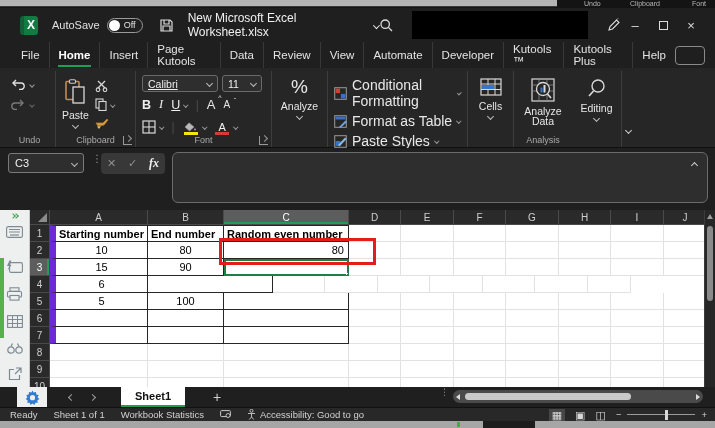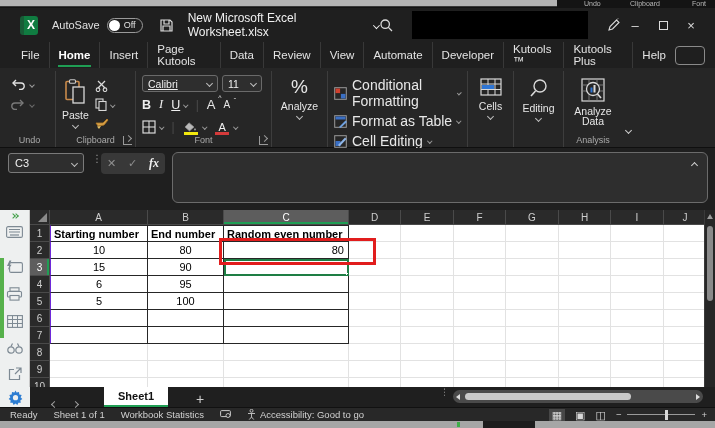--- a/index.html
+++ b/index.html
@@ -90,30 +90,30 @@
   .colhead { height:15px; background:#2a2a2a; color:#cfcfcf; font-size:10px; display:flex; align-items:center; justify-content:center; border-right:1px solid #4a4a4a; border-bottom:1px solid #4a4a4a;}
   .colhead.hlc { background:#5d5d5d; color:#fff; box-shadow:inset 0 -2px 0 #1f9e54;}
   .grow { display:flex; height:17px;}
   .rowhead { width:20px; background:#2a2a2a; color:#cfcfcf; font-size:10px; display:flex; align-items:center; justify-content:center; border-right:1px solid #4a4a4a; border-bottom:1px solid #4a4a4a;}
   .rowhead.hlr { background:#5d5d5d; color:#fff; box-shadow:inset -2px 0 0 #1f9e54;}
   .cell { height:17px; border-right:1px solid #e2e2e2; border-bottom:1px solid #e2e2e2; font-size:11px; color:#000; display:flex; align-items:center; justify-content:center; background:#fff; overflow:hidden;}
   .cell.hdr { font-weight:bold; justify-content:flex-start; padding-left:3px;}
   .cell.right { justify-content:flex-end; padding-right:4px;}
   .cell.tb { border-right:1px solid #262626; border-bottom:1px solid #262626;}
   .cell.tb-top { border-top:1px solid #262626;}
-  .cell.tb-left { border-left:1px solid #6d28d9;}
+  .cell.tb-left { border-left:6px solid #6d28d9;}
   .cell.sel { outline:2px solid #1e7e44; outline-offset:-2px; position:relative;}
   .cell.sel .handle { position:absolute; right:-2px; bottom:-2px; width:4px; height:4px; background:#1e7e44; border:1px solid #fff;}
   .redbox { position:absolute; left:189px; top:28px; width:157px; height:27px; border:3px solid #e11d1d; z-index:5; pointer-events:none;}
   .vscroll { position:absolute; right:0; top:0; width:11px; bottom:0; background:#262626; border-left:1px solid #3a3a3a;}
   .vscroll .arr { width:0;height:0;border-left:3.5px solid transparent;border-right:3.5px solid transparent;border-bottom:5px solid #9a9a9a; margin:4px auto 0;}
   .vthumb { position:absolute; left:2px; right:2px; top:16px; height:75px; background:#8a8a8a; border-radius:4px;}
 
   
-  .tabsrow { position:relative; height:20px; background:#1f1f1f; display:flex; align-items:flex-end; color:#cfcfcf;}
+  .tabsrow { position:relative; height:20px; background:#1f1f1f; display:flex; align-items:center; color:#cfcfcf;padding-left:17px;}
   .gearbox { width:30px; height:20px; background:#eef0f0; display:flex; align-items:center; justify-content:center;}
   .shnav { display:flex; gap:16px; margin-left:22px; color:#9f9f9f;}
   .sheettab { margin-left:26px; height:20px; background:#fff; color:#111; font-size:11px; font-weight:bold; display:flex; align-items:center; padding:0 14px; border-bottom:2.5px solid #1f9e54;}
   .addsheet { margin-left:28px; color:#cfcfcf; font-size:14px;}
   .hdots { position:absolute; left:440px; top:3px; color:#9a9a9a; font-size:9px; line-height:4.5px; width:4px;}
   .hscroll { position:absolute; left:453px; right:12px; top:3px; height:13px; background:#4a4a4a; border-radius:7px; display:flex; align-items:center; padding:0 3px;}
   .htrack { flex:1; position:relative; height:7px;}
   .hthumb { position:absolute; left:2px; width:72%; top:0; height:7px; background:#c9c9c9; border-radius:4px;}
   .harr { width:0;height:0;border-top:3.5px solid transparent;border-bottom:3.5px solid transparent;}
   .harr.l { border-right:4.5px solid #dcdcdc; margin-right:3px;}
@@ -375,68 +375,68 @@
             </svg>
           <span>Format as Table</span>
           <span class="chev" style="width:3.5px;height:3.5px;color:#9a9a9a;"></span>
         </div>
         <div class="styleit">
           <svg class="sticon" viewBox="0 0 13 13">
               <rect x="0.7" y="0.7" width="11.6" height="11.6" fill="none" stroke="#9a9a9a" stroke-width="1"></rect>
               <rect x="1.5" y="6" width="5" height="5" fill="#3a6fc4"></rect>
               <path d="M4 10 L11 2.5 L12.5 4 L5.5 11.5 Z" fill="#8fb6e8"></path>
             </svg>
-          <span>Cell Editing</span>
+          <span>Paste Styles</span>
           <span class="chev" style="width:3.5px;height:3.5px;color:#9a9a9a;"></span>
         </div>
       </div>
     </div>
 
     <div class="rgroup" style="width:46px;">
       <div class="bigbtn">
         <svg width="22" height="18" viewBox="0 0 22 18">
             <rect x="1" y="1" width="20" height="16" fill="none" stroke="#d9d9d9" stroke-width="1.2"></rect>
             <line x1="1" y1="6" x2="21" y2="6" stroke="#d9d9d9" stroke-width="1"></line>
             <line x1="1" y1="11.5" x2="21" y2="11.5" stroke="#d9d9d9" stroke-width="1"></line>
             <line x1="8" y1="1" x2="8" y2="17" stroke="#d9d9d9" stroke-width="1"></line>
             <line x1="15" y1="1" x2="15" y2="17" stroke="#d9d9d9" stroke-width="1"></line>
             <rect x="2" y="7" width="12" height="4" fill="#2e75d4"></rect>
           </svg>
         <span class="cap">Cells</span>
-        <span class="chev" style="color:#bdbdbd;"></span>
-      </div>
-    </div>
-
-    <div class="rgroup" style="width:50px;">
-      <div class="bigbtn">
-        <svg width="20" height="20" viewBox="0 0 20 20">
-            <circle cx="11" cy="8" r="6" fill="none" stroke="#d9d9d9" stroke-width="1.4"></circle>
-            <line x1="6.5" y1="13" x2="2" y2="18" stroke="#d9d9d9" stroke-width="1.6"></line>
-          </svg>
-        <span class="cap">Editing</span>
         <span class="chev" style="color:#bdbdbd;"></span>
       </div>
     </div>
 
     <div class="rgroup" style="width:58px; border-right:none;">
       <div class="bigbtn">
         <svg width="24" height="24" viewBox="0 0 24 24">
             <rect x="1" y="1" width="22" height="22" fill="none" stroke="#d9d9d9" stroke-width="1.2"></rect>
             <line x1="1" y1="7" x2="23" y2="7" stroke="#8a8a8a" stroke-width="0.8"></line>
             <line x1="1" y1="13" x2="23" y2="13" stroke="#8a8a8a" stroke-width="0.8"></line>
             <line x1="8" y1="1" x2="8" y2="23" stroke="#8a8a8a" stroke-width="0.8"></line>
             <line x1="16" y1="1" x2="16" y2="23" stroke="#8a8a8a" stroke-width="0.8"></line>
             <circle cx="12" cy="11" r="6.5" fill="#262626" stroke="#d9d9d9" stroke-width="1.3"></circle>
             <rect x="9.5" y="9.5" width="2" height="5" fill="#2e75d4"></rect>
             <rect x="12.5" y="7" width="2" height="7.5" fill="#d9d9d9"></rect>
             <line x1="16.5" y1="16" x2="20" y2="20" stroke="#d9d9d9" stroke-width="1.6"></line>
           </svg>
         <span class="cap" style="line-height:10px; text-align:center;">Analyze Data</span>
       </div>
       <span class="glabel">Analysis</span>
+    </div>
+
+    <div class="rgroup" style="width:50px;">
+      <div class="bigbtn">
+        <svg width="20" height="20" viewBox="0 0 20 20">
+            <circle cx="11" cy="8" r="6" fill="none" stroke="#d9d9d9" stroke-width="1.4"></circle>
+            <line x1="6.5" y1="13" x2="2" y2="18" stroke="#d9d9d9" stroke-width="1.6"></line>
+          </svg>
+        <span class="cap">Editing</span>
+        <span class="chev" style="color:#bdbdbd;"></span>
+      </div>
     </div>
 
     <div class="ribcollapse">
         <span class="chev"></span>
       </div>
   </div>
 
   <div class="formrow">
     <div class="namebox">
       <span>C3</span>
@@ -558,21 +558,20 @@
             <div class="cell" style="width: 53px;"></div>
             <div class="cell" style="width: 52px;"></div>
             <div class="cell" style="width: 53px;"></div>
             <div class="cell" style="width: 52px;"></div>
             <div class="cell" style="width: 53px;"></div>
             <div class="cell" style="width: 43px;"></div>
           </div>
           <div class="grow">
             <div class="rowhead">4</div>
             <div class="cell tb tb-left" style="width: 98px;">6</div>
-            <div class="cell tb" style="width: 76px;">95</div>
             <div class="cell tb" style="width: 125px;"></div>
             <div class="cell" style="width: 52px;"></div>
             <div class="cell" style="width: 53px;"></div>
             <div class="cell" style="width: 52px;"></div>
             <div class="cell" style="width: 53px;"></div>
             <div class="cell" style="width: 52px;"></div>
             <div class="cell" style="width: 53px;"></div>
             <div class="cell" style="width: 43px;"></div>
           </div>
           <div class="grow">

